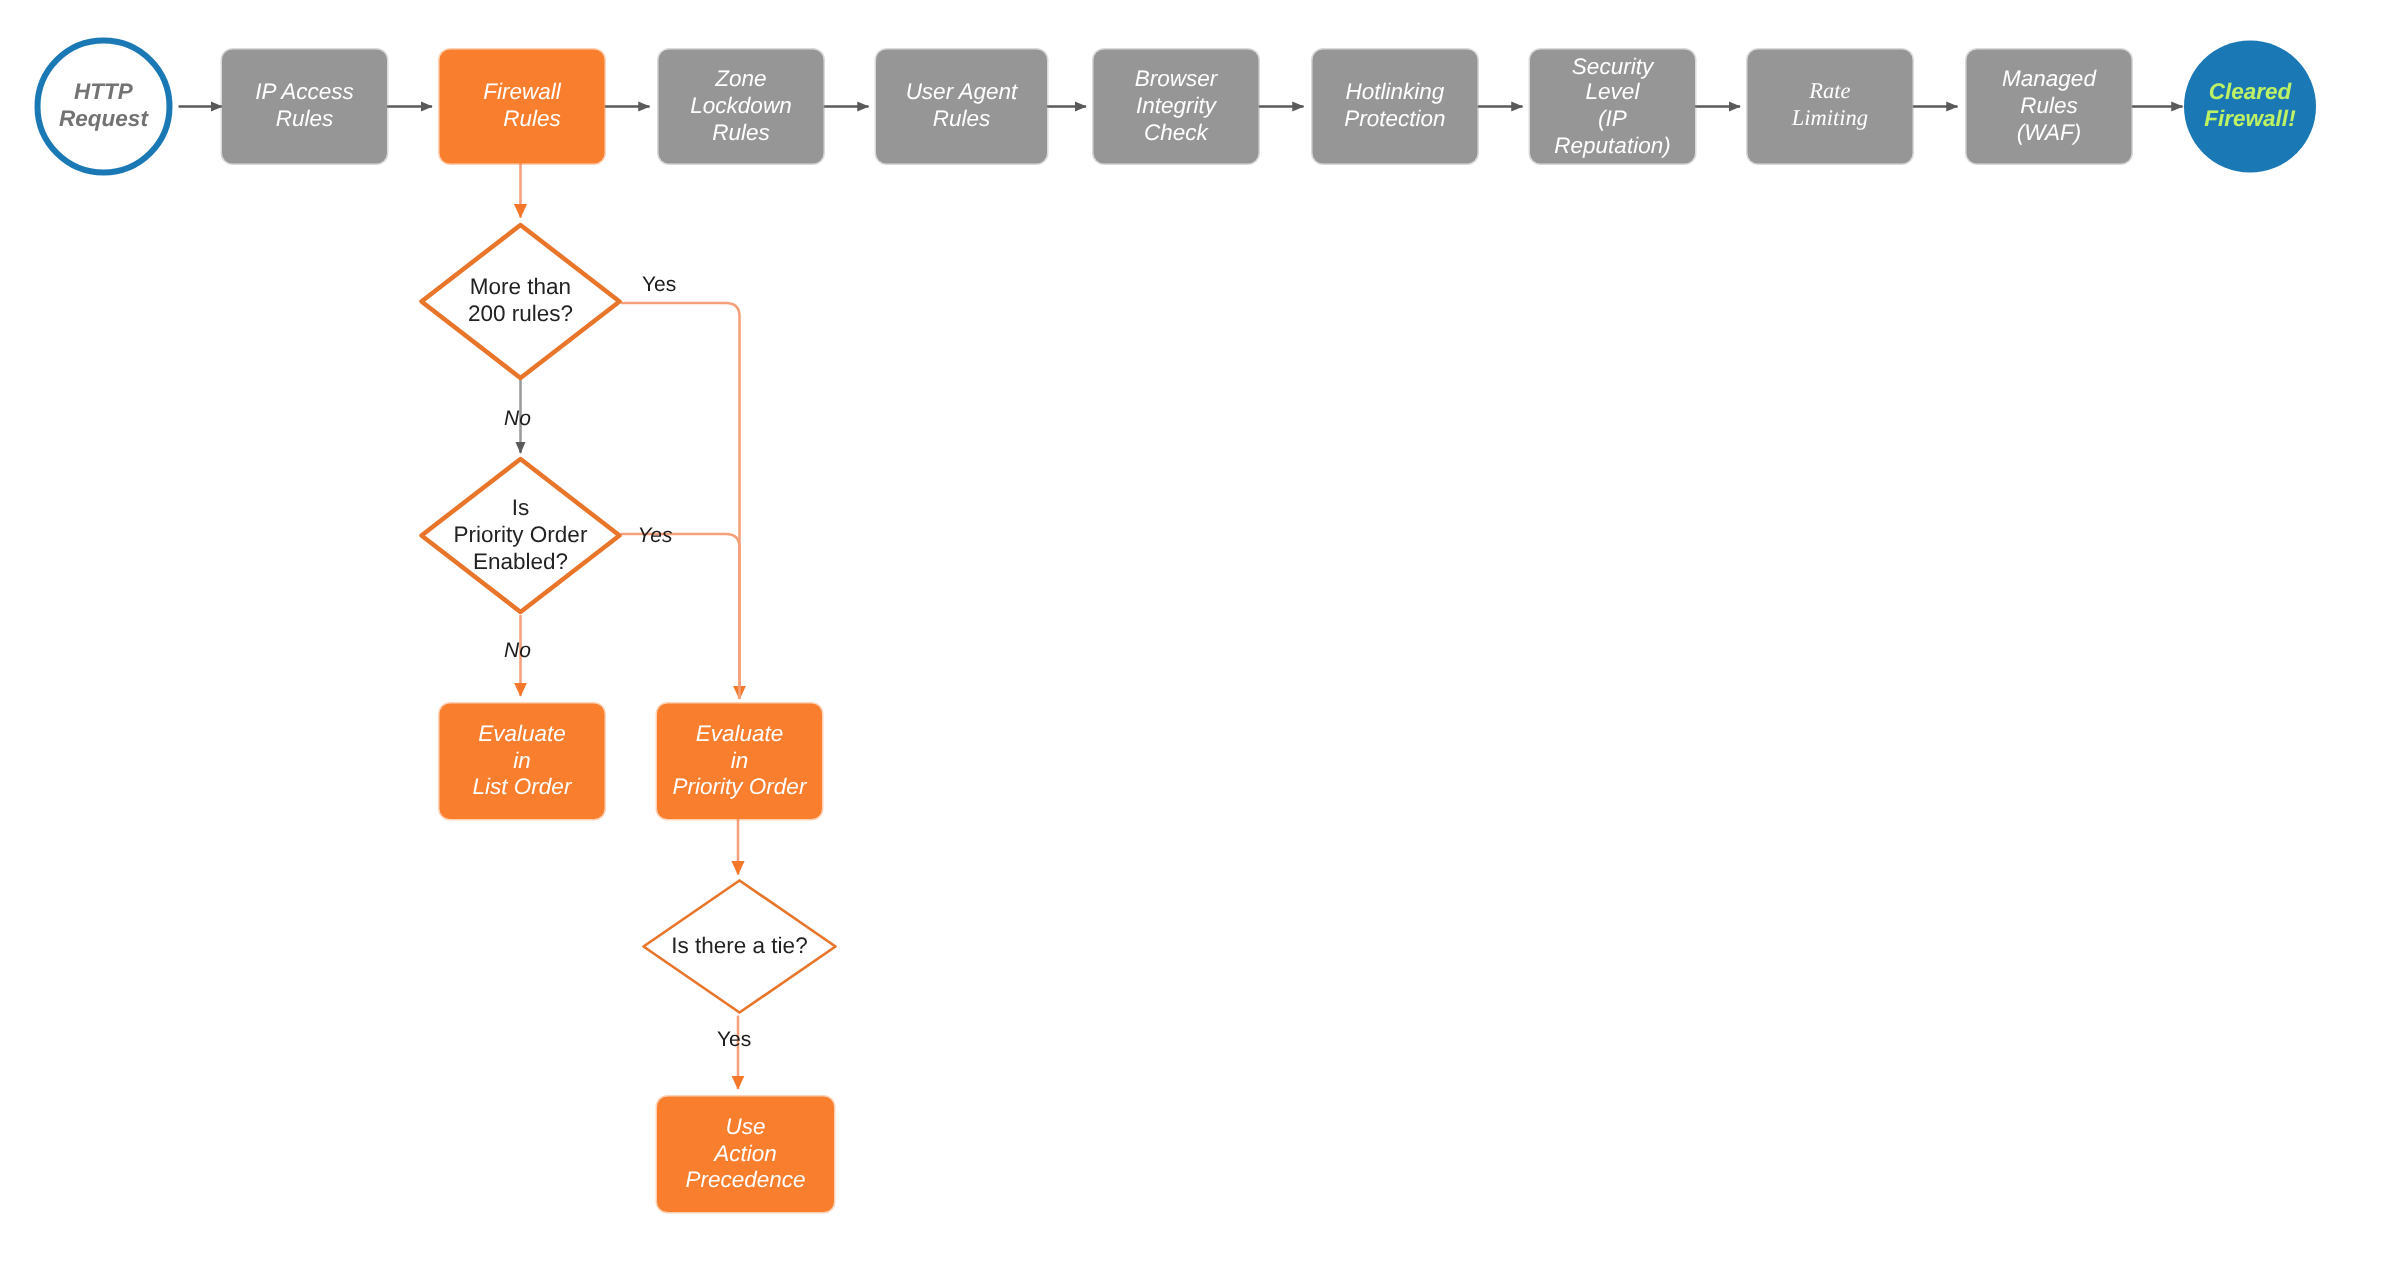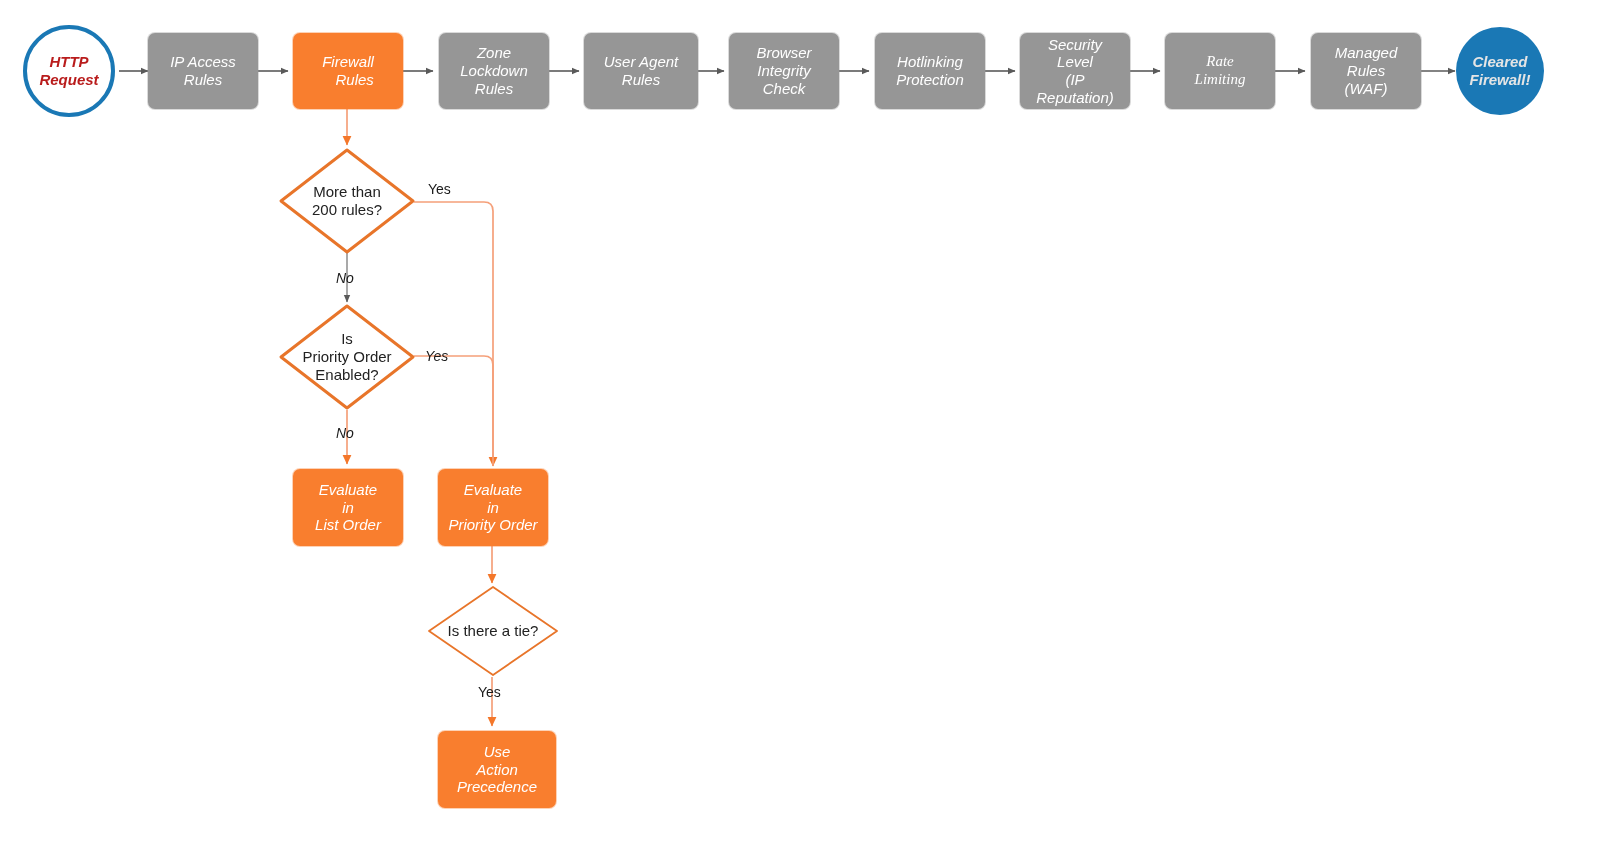--- a/index.html
+++ b/index.html
@@ -60,25 +60,25 @@
   
   .circle {
     border-radius: 50%;
     font-size: 15px;
     font-style: italic;
     font-weight: bold;
   }
   .circle-open {
     background: #ffffff;
     border: 4px solid #1a78b5;
-    color: #b91c1c;
+    color: #737373;
   }
   .circle-solid {
     background: #1a78b5;
-    color: #e5e5e5;
+    color: #bef264;
     font-style: italic;
   }
 
   
   .diamond-wrap {
     position: absolute;
   }
   .diamond-wrap svg {
     position: absolute;
     left: 0;

